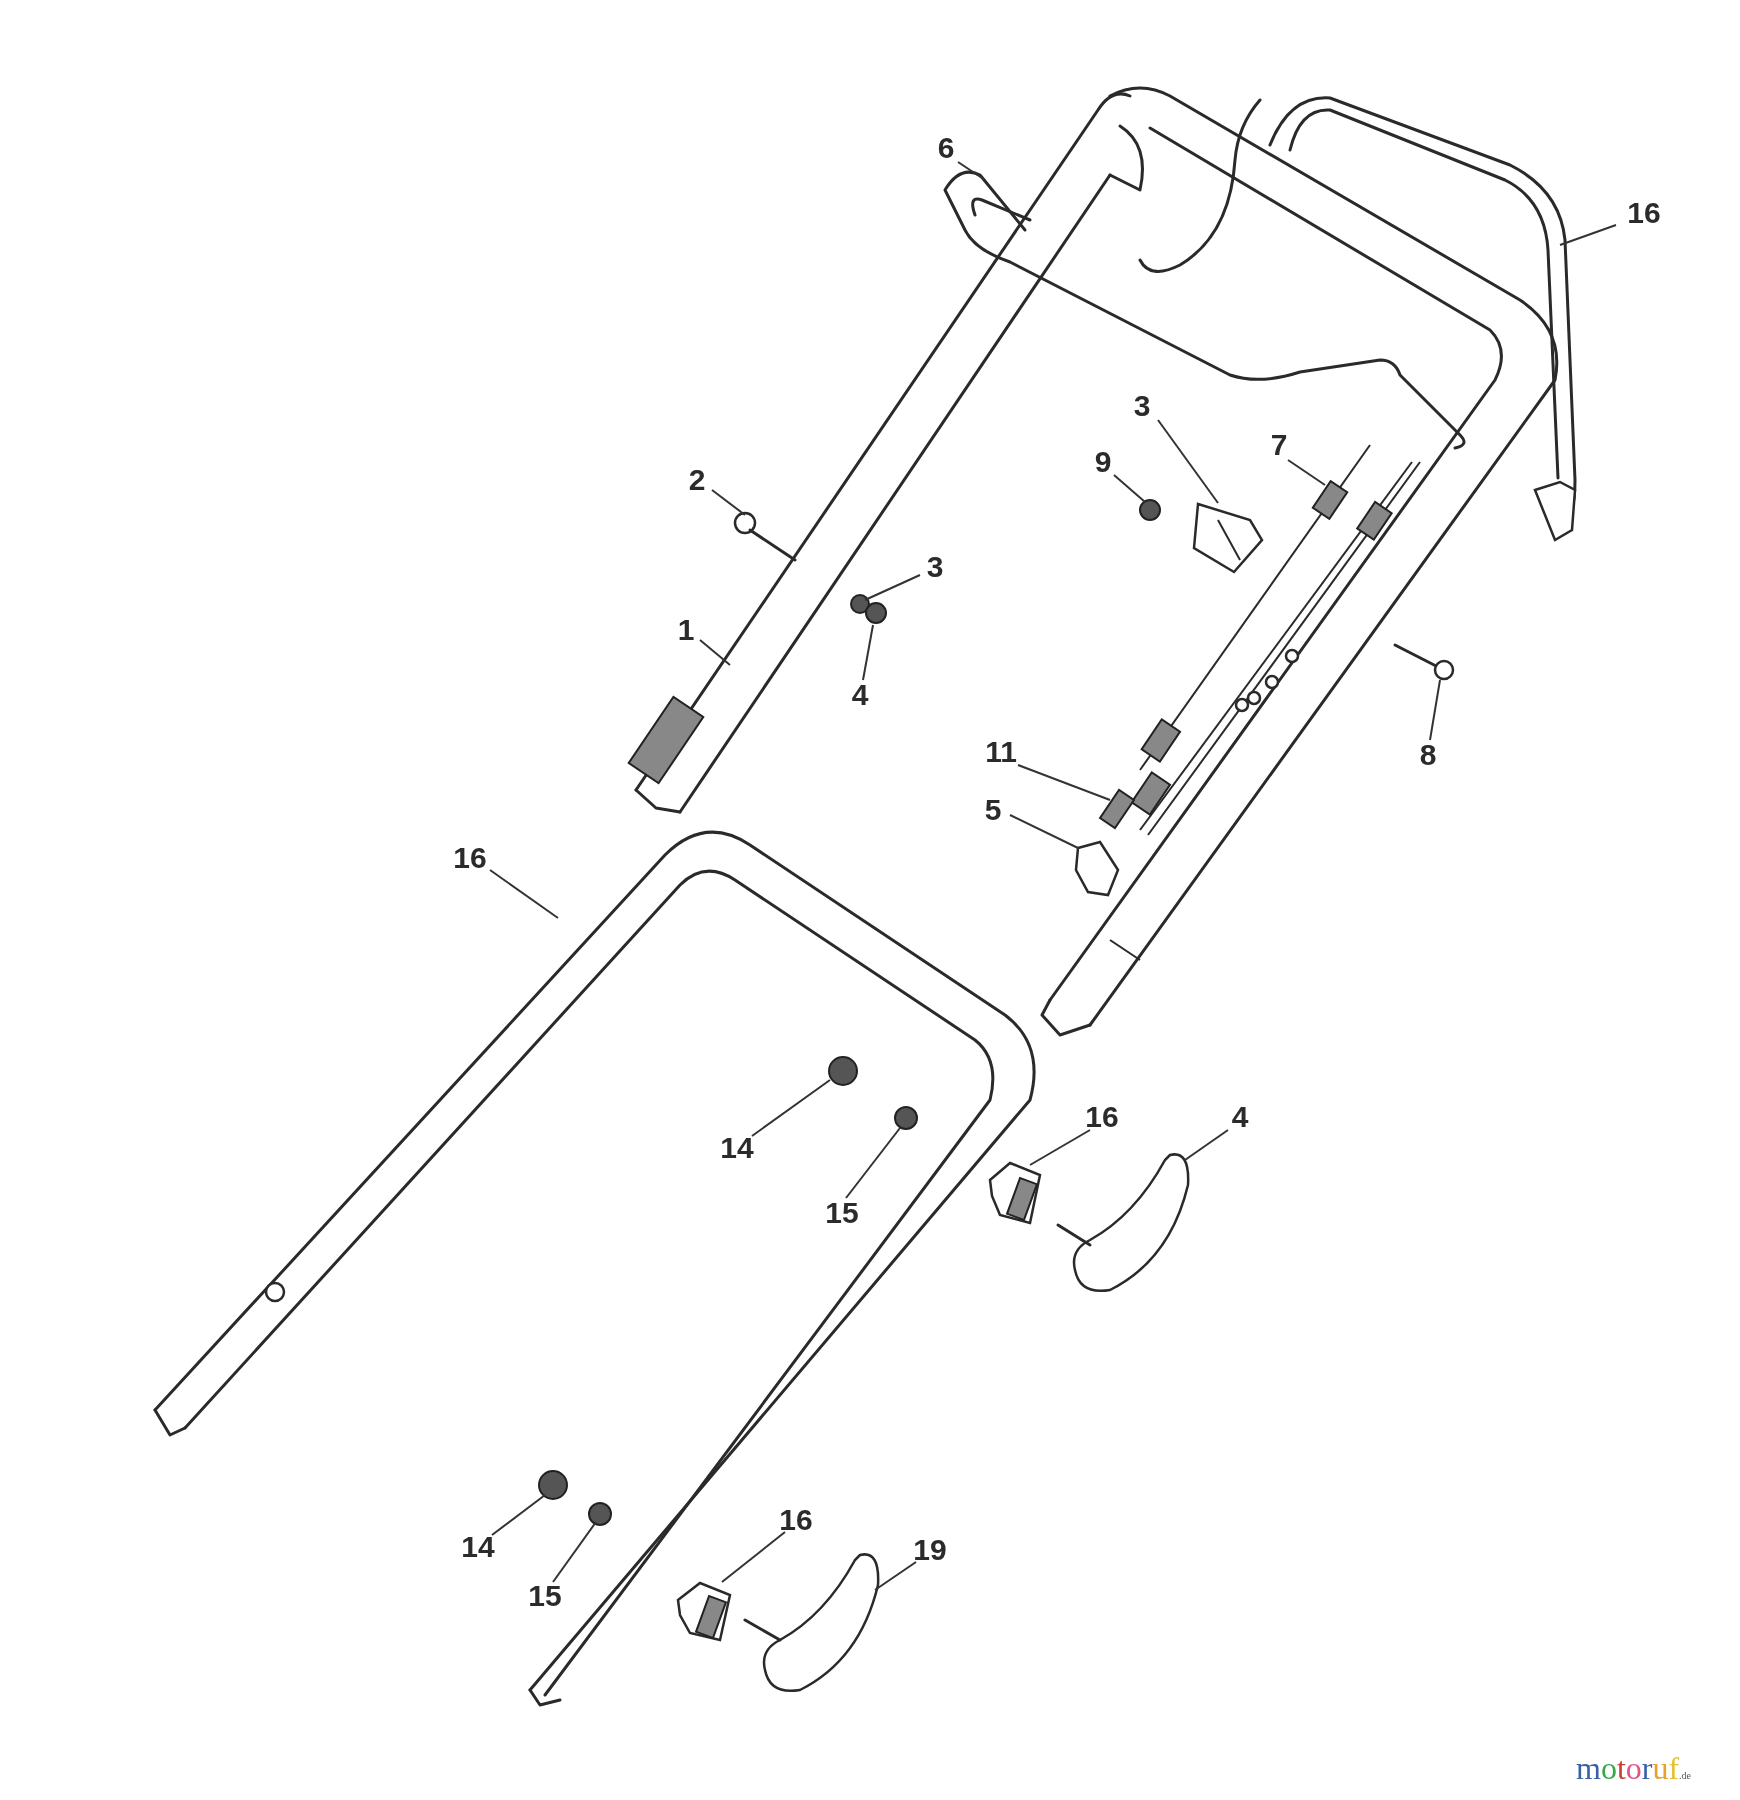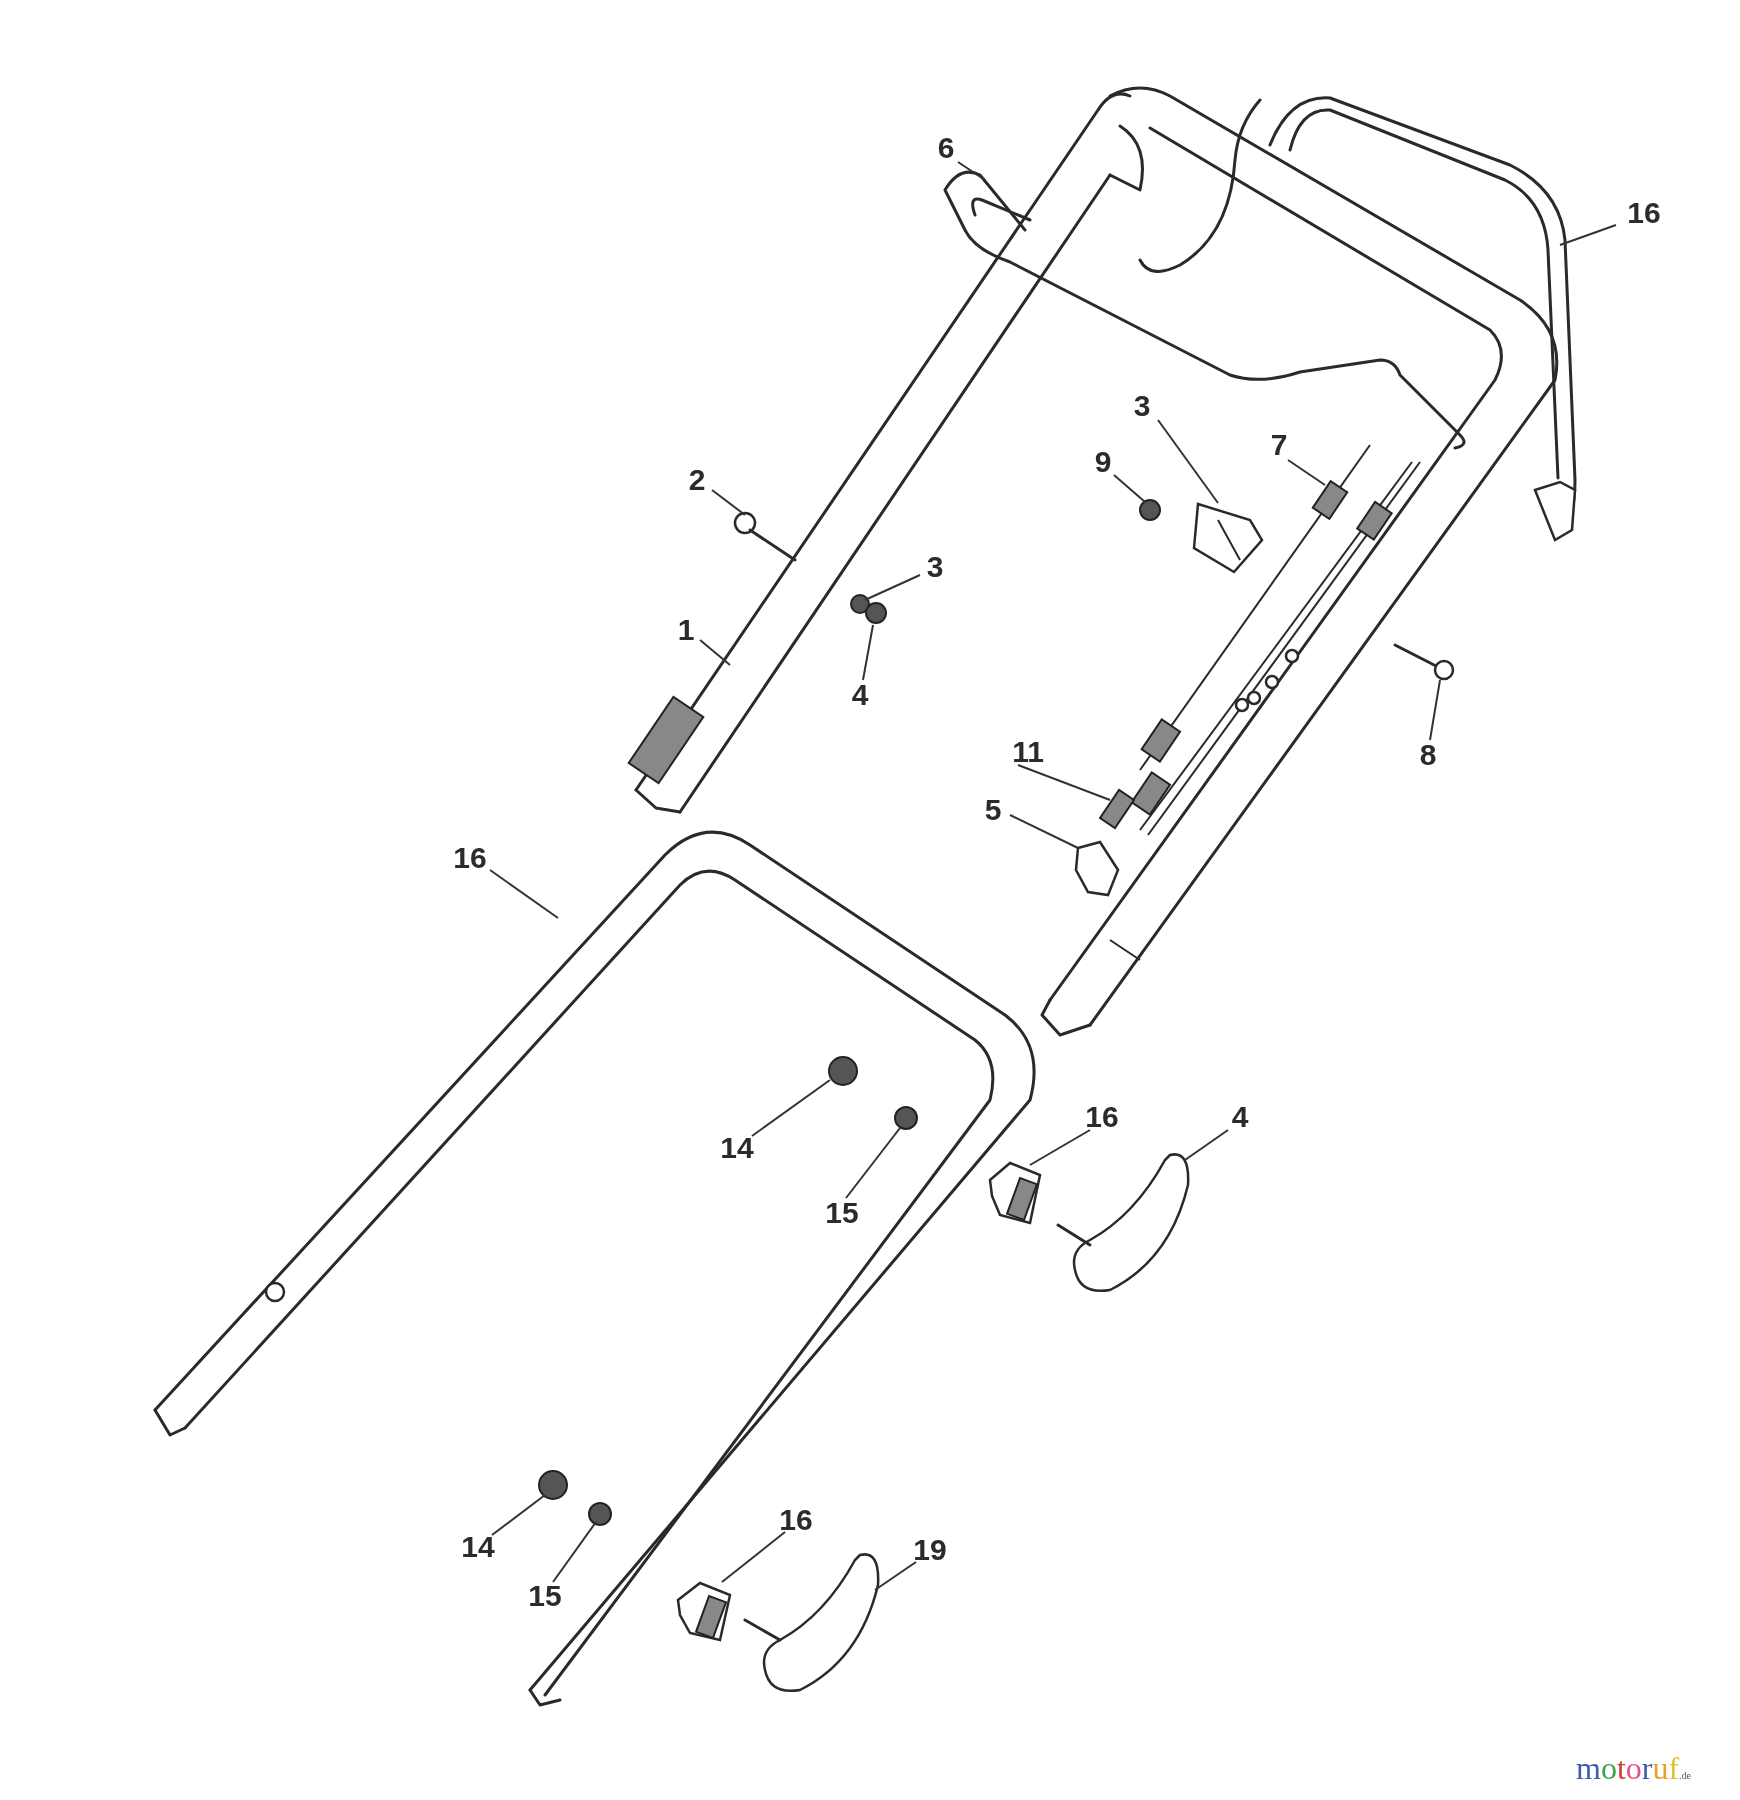--- a/index.html
+++ b/index.html
@@ -152,21 +152,21 @@
   <div class="callout" style="left:686px;top:630px">1</div>
   <div class="callout" style="left:697px;top:480px">2</div>
   <div class="callout" style="left:935px;top:567px">3</div>
   <div class="callout" style="left:860px;top:695px">4</div>
   <div class="callout" style="left:993px;top:810px">5</div>
   <div class="callout" style="left:946px;top:148px">6</div>
   <div class="callout" style="left:1279px;top:445px">7</div>
   <div class="callout" style="left:1428px;top:755px">8</div>
   <div class="callout" style="left:1103px;top:462px">9</div>
   <div class="callout" style="left:1644px;top:213px">16</div>
-  <div class="callout" style="left:1028px;top:752px">11</div>
+  <div class="callout" style="left:1001px;top:752px">11</div>
   <div class="callout" style="left:1142px;top:406px">3</div>
   <div class="callout" style="left:470px;top:858px">16</div>
   <div class="callout" style="left:737px;top:1148px">14</div>
   <div class="callout" style="left:842px;top:1213px">15</div>
   <div class="callout" style="left:1102px;top:1117px">16</div>
   <div class="callout" style="left:1240px;top:1117px">4</div>
   <div class="callout" style="left:478px;top:1547px">14</div>
   <div class="callout" style="left:545px;top:1596px">15</div>
   <div class="callout" style="left:796px;top:1520px">16</div>
   <div class="callout" style="left:930px;top:1550px">19</div>

